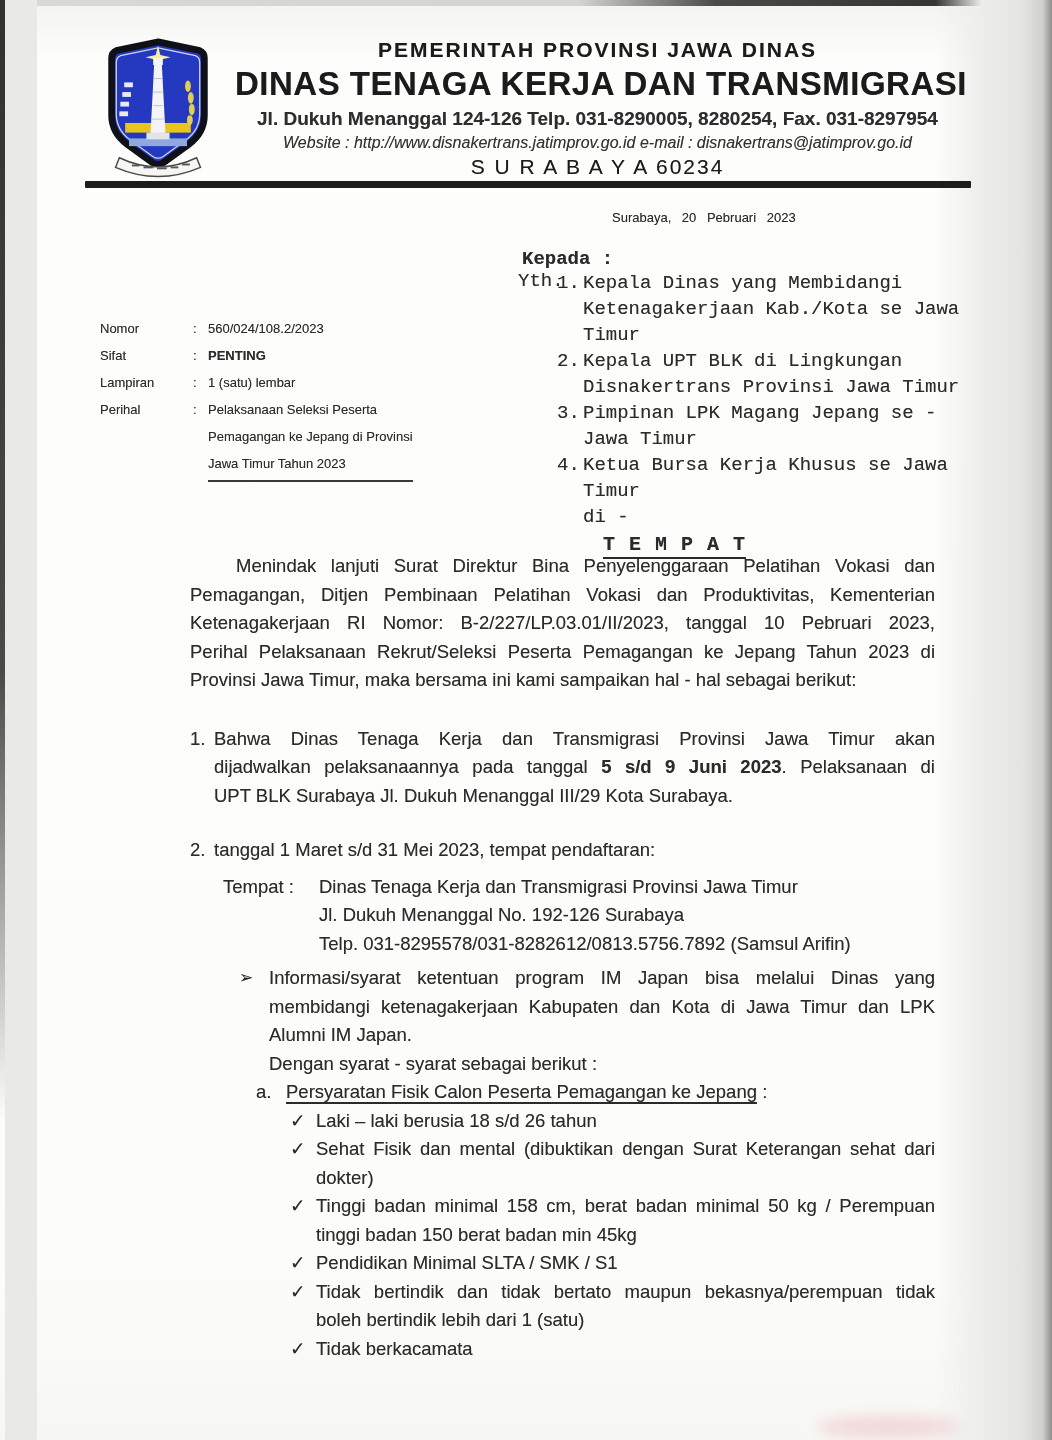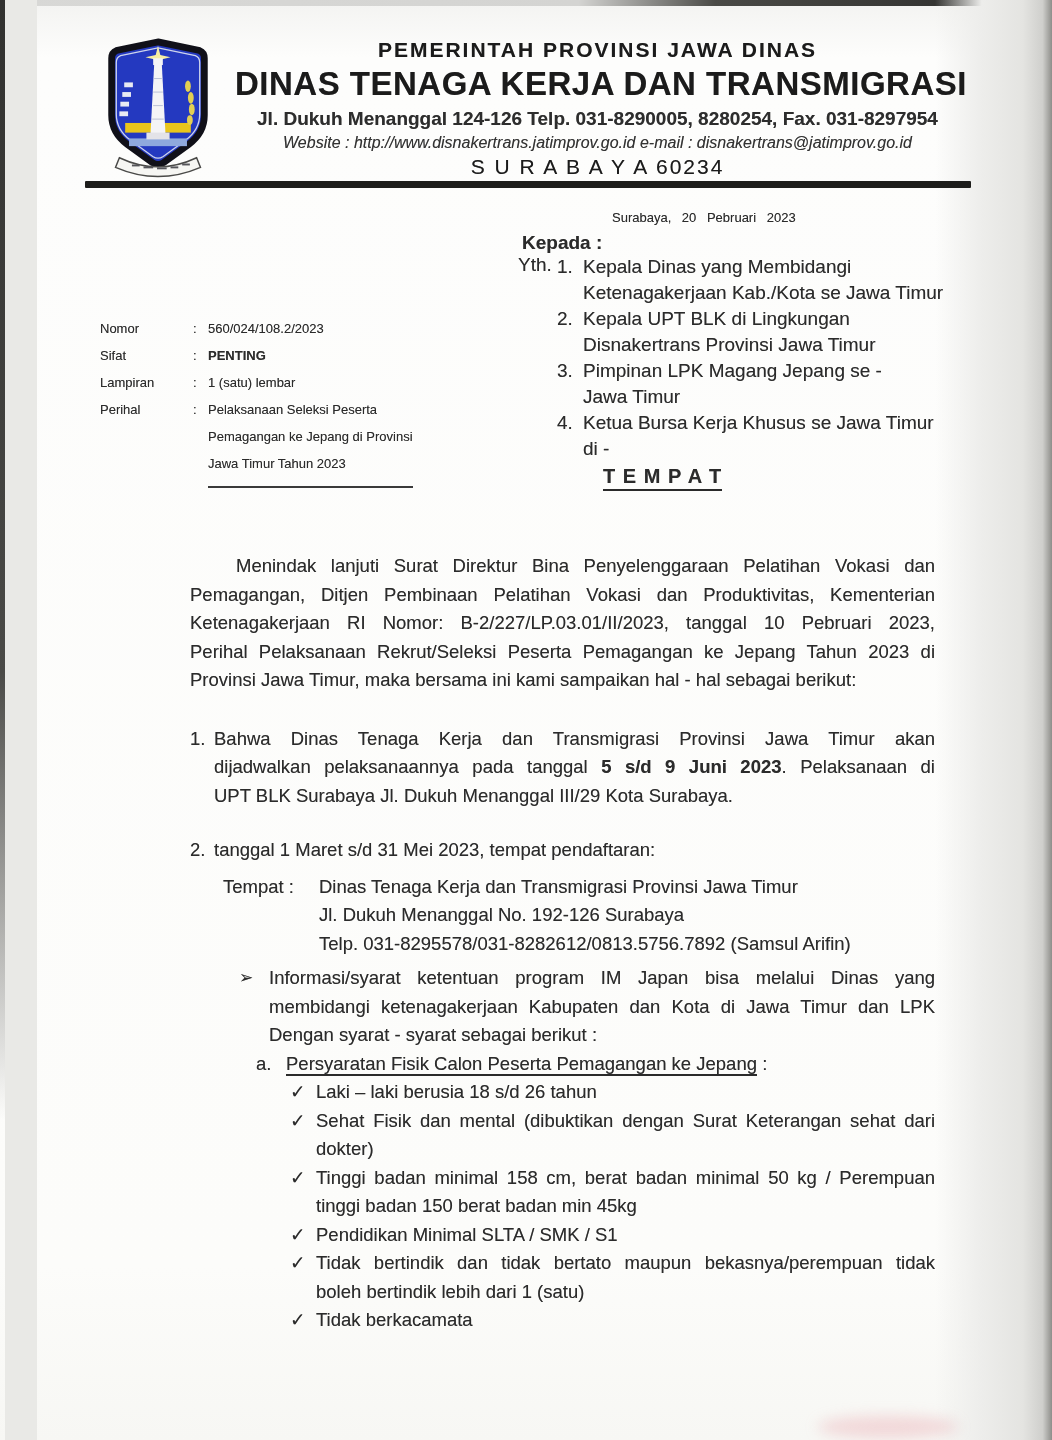--- a/index.html
+++ b/index.html
@@ -24,36 +24,36 @@
   .emblem{position:absolute;left:100px;top:38px;width:116px;height:140px;}
   .lh{position:absolute;left:235px;top:38px;width:725px;text-align:center;color:#1b1b1b;}
   .lh-gov{font-size:21px;font-weight:bold;letter-spacing:2px;}
   .lh-agency{font-size:33px;font-weight:bold;letter-spacing:.5px;margin-top:3px;white-space:nowrap;}
   .lh-addr{font-size:19px;font-weight:600;margin-top:5px;color:#2d2d2d;white-space:nowrap;}
   .lh-web{font-size:16px;font-style:italic;font-weight:500;margin-top:4px;color:#333;white-space:nowrap;}
   .lh-city{font-size:21px;font-weight:normal;letter-spacing:2px;margin-top:3px;}
   .rule{position:absolute;left:85px;top:181px;width:886px;height:7px;background:#1d1d1b;border-radius:1px;}
   
   .dateline{position:absolute;left:612px;top:203px;font-size:13px;word-spacing:7px;margin-top:7px;}
-  .rightcol{position:absolute;left:518px;top:232px;width:450px;font-size:19px;}
+  .rightcol{position:absolute;left:518px;top:248px;width:450px;font-size:19px;font-family:Liberation Mono, monospace;}
   .kepada{font-weight:bold;margin-left:4px;}
   .yth-row{display:flex;}
   .yth-label{width:39px;flex:none;}
   .addr-item{display:flex;line-height:26px;}
   .addr-num{width:26px;flex:none;}
   .addr-lines{flex:1;}
   .tempat{display:inline-block;margin-left:46px;margin-top:3px;font-weight:bold;font-size:20px;
     letter-spacing:1px;border-bottom:2.5px solid #2a2a2a;padding-bottom:1px;text-align:right;}
   
   .meta{position:absolute;left:100px;top:315px;width:420px;font-size:13px;line-height:27px;}
   .meta-row{display:flex;}
   .meta-label{width:93px;flex:none;}
   .meta-sep{width:15px;flex:none;}
   .meta-bold{font-weight:bold;}
-  .perihal-lines{display:inline-block;border-bottom:2px solid #3a3a3a;padding-bottom:9px;}
+  .perihal-lines{display:inline-block;border-bottom:2px solid #3a3a3a;padding-bottom:3px;}
   
   .letterbody{position:absolute;left:190px;top:552px;width:745px;font-size:18.5px;line-height:28.5px;}
   .jline{text-align:justify;text-align-last:justify;}
   .indent1{padding-left:46px;}
   .para{margin-bottom:30px;}
   .item{display:flex;}
   .item-num{width:24px;flex:none;}
   .item-text{flex:1;}
   .mb26{margin-bottom:26px;}
   .mb8{margin-bottom:8px;}
@@ -226,20 +226,21 @@
         <div>Jl. Dukuh Menanggal No. 192-126 Surabaya</div>
         <div>Telp. 031-8295578/031-8282612/0813.5756.7892 (Samsul Arifin)</div>
       </span>
     </div>
 
     <div class="arrow-item">
       <span class="arrow-marker">➢</span>
       <span class="item-text">
         <div class="jline">Informasi/syarat ketentuan program IM Japan bisa melalui Dinas yang</div>
         <div class="jline">membidangi ketenagakerjaan Kabupaten dan Kota di Jawa Timur dan LPK</div>
+        <div>Alumni IM Japan.</div>
         <div>Dengan syarat - syarat sebagai berikut :</div>
 
         <div class="sub-a">
           <span class="sub-a-label">a.</span>
           <span><span class="u">Persyaratan Fisik Calon Peserta Pemagangan ke Jepang</span><span> :</span></span>
         </div>
 
         <div class="chk">
           <span class="chk-mark">✓</span>
           <span class="chk-text">

